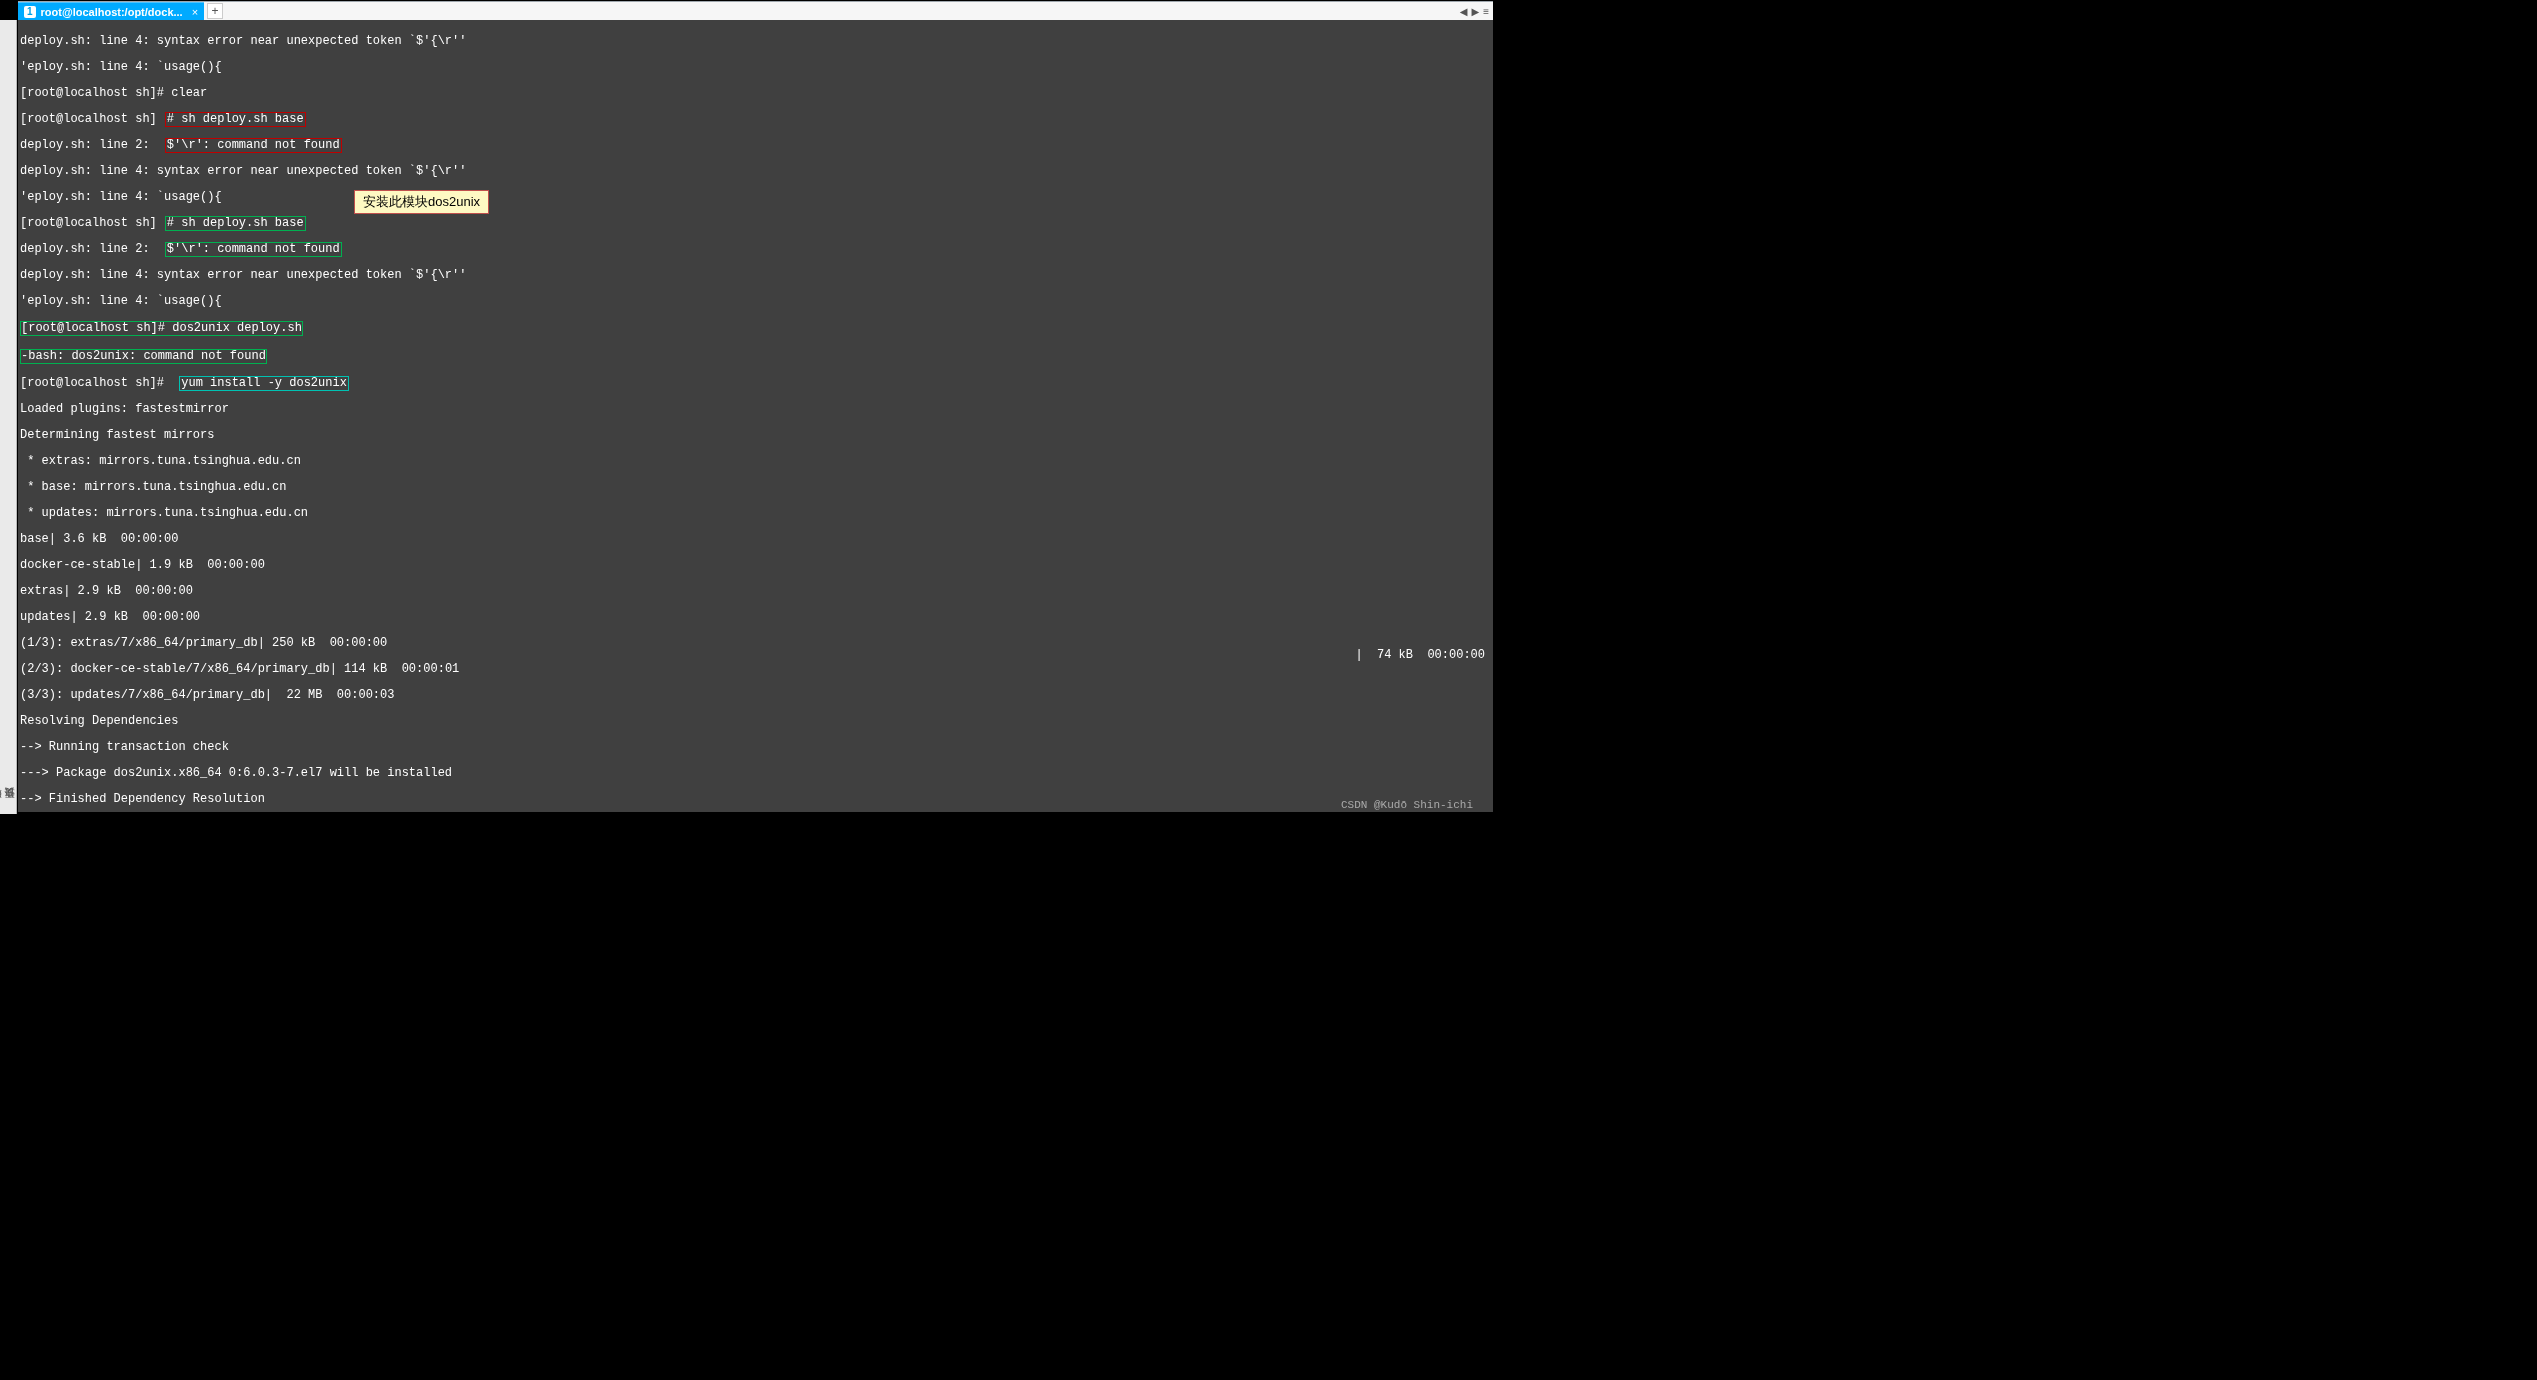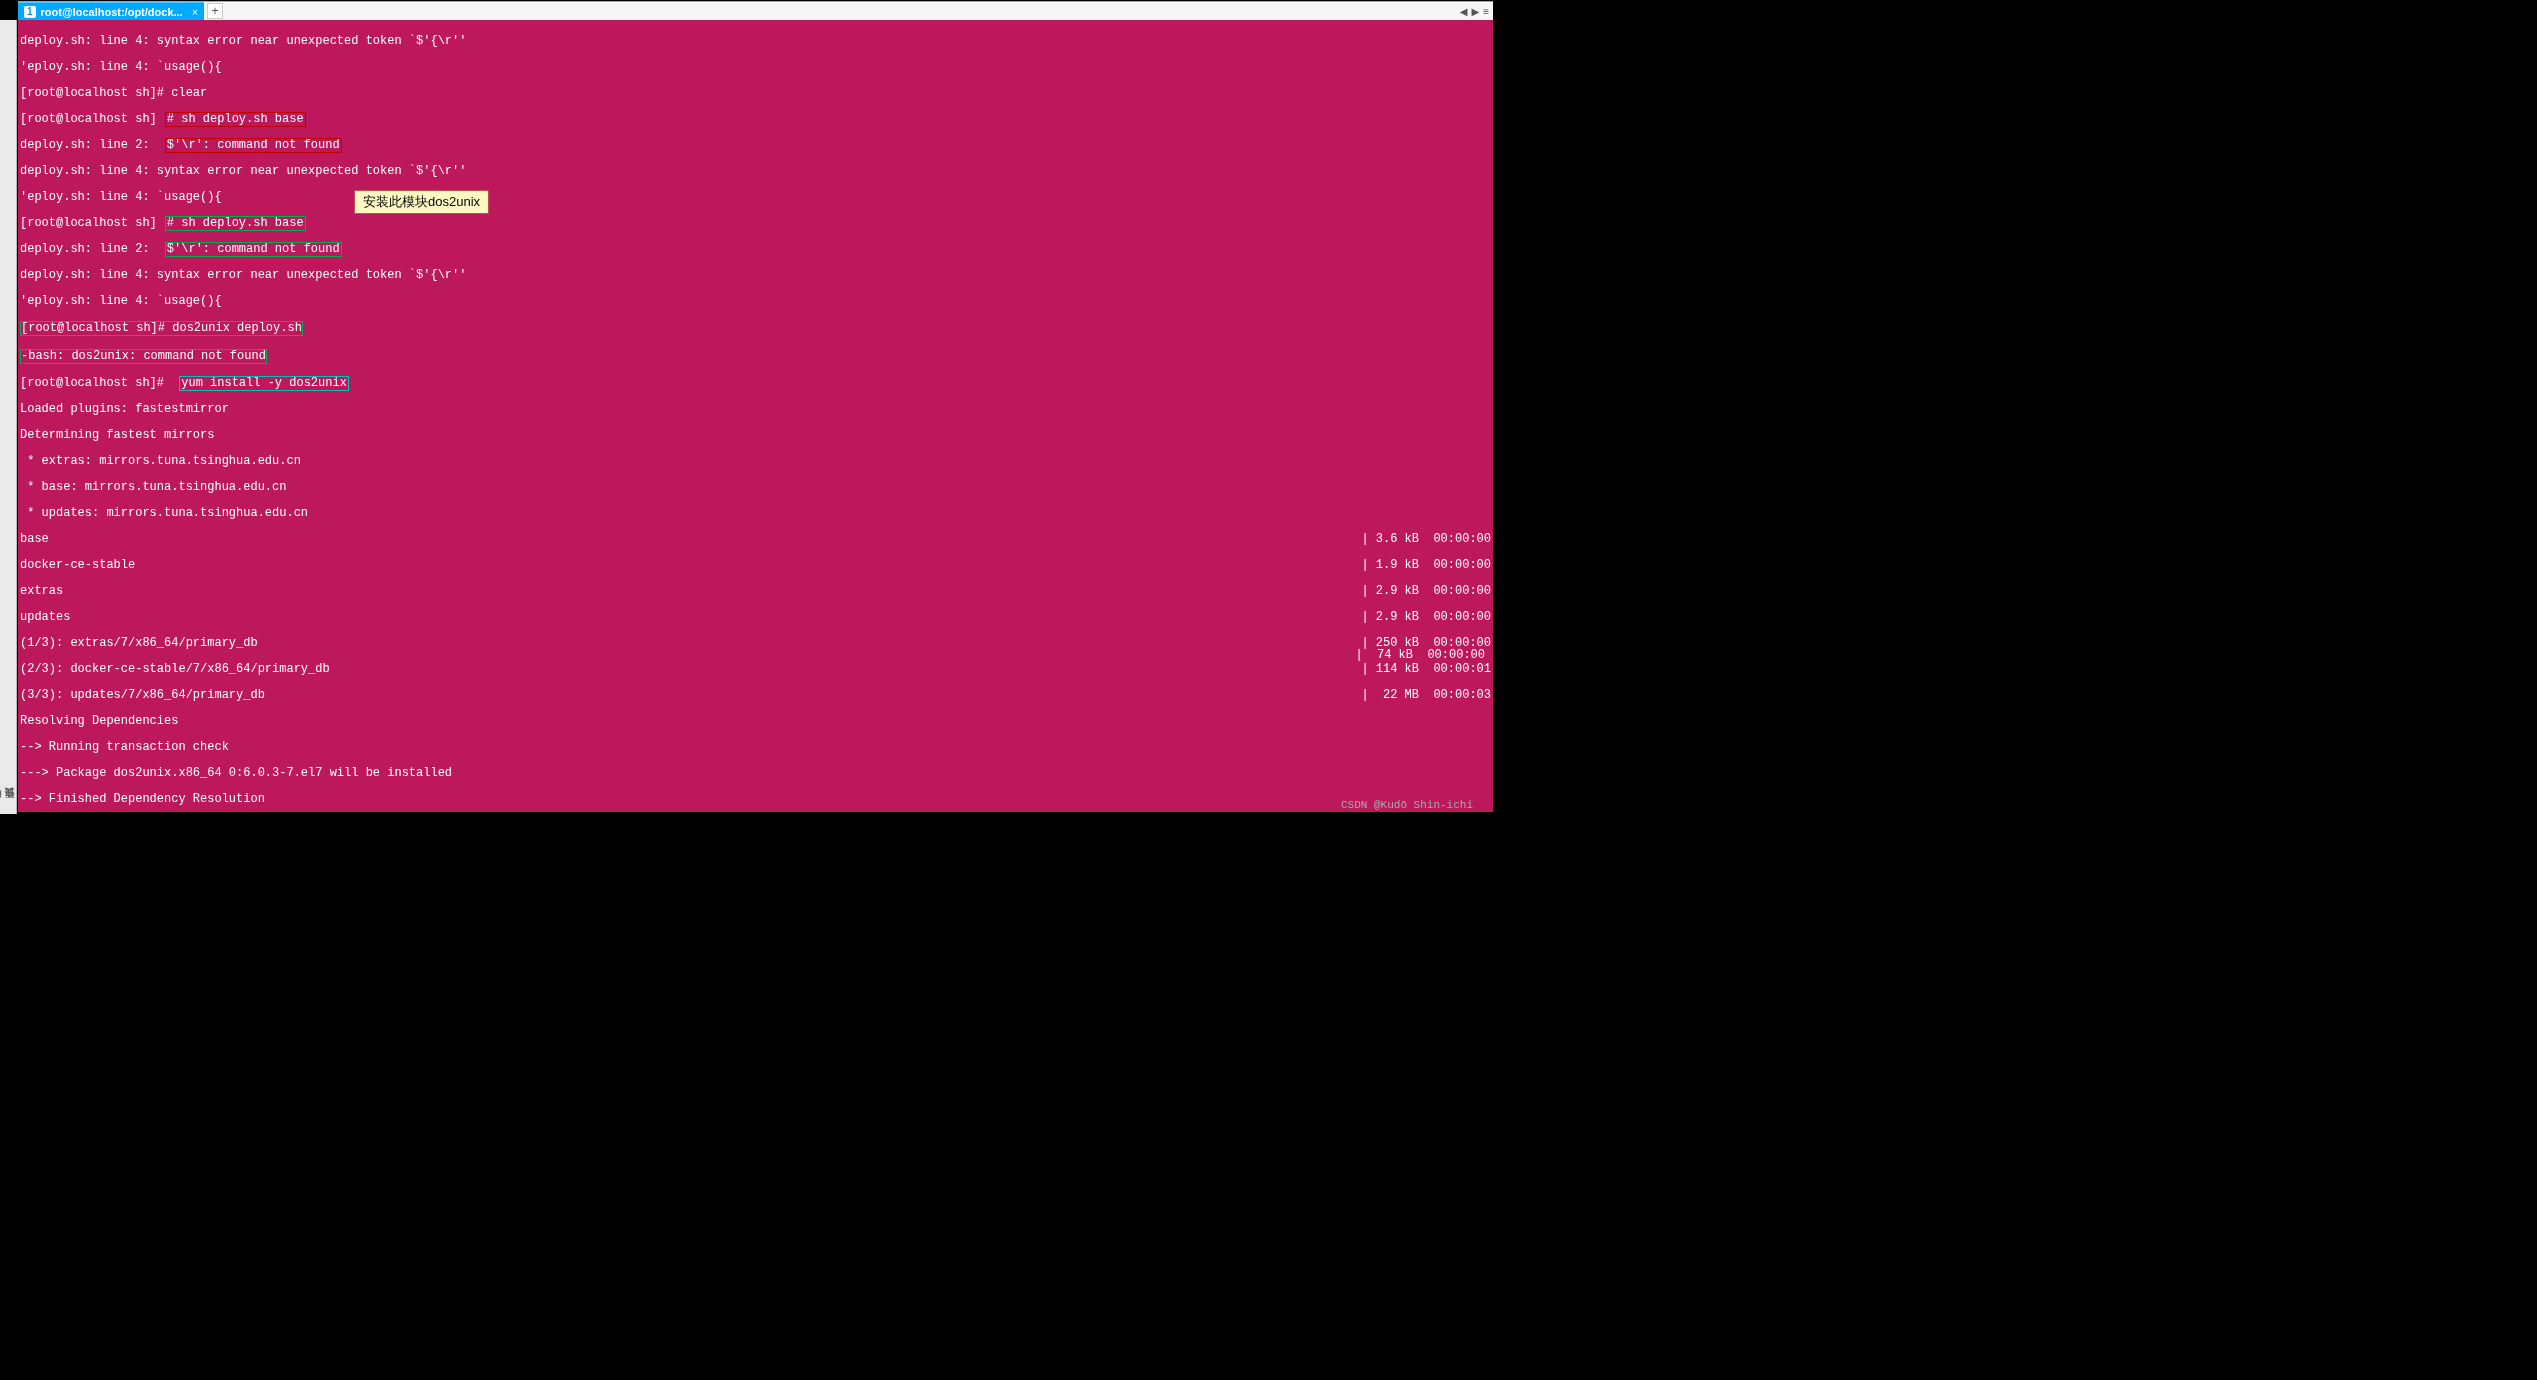--- a/index.html
+++ b/index.html
@@ -69,21 +69,21 @@
     font-family: Tahoma, sans-serif;
     font-size: 10px;
     color: #555;
     text-align: left;
     padding-top: 6px;
   }
   .sidebar span { display:block; transform: rotate(180deg); margin-bottom:10px;}
   .terminal {
     position: absolute;
     top: 20px; left: 18px; right: 2px; bottom: 2px;
-    background: #be185d;
+    background: #404040;
     white-space: pre;
     overflow: hidden;
     padding: 2px 2px 0 2px;
   }
   .line { min-height: 13px; }
   .redbox {
     border: 1px solid #c00000;
   }
   .greenbox { border: 1px solid #00b050; }
   .tealbox { border: 1px solid #00c2b2; }
@@ -98,21 +98,21 @@
     padding: 2px 8px;
     line-height: 18px;
   }
   .watermark {
     position: absolute;
     right: 22px; bottom: 2px;
     font-family: Liberation Mono, monospace;
     font-size: 11px;
     color: #aaa;
   }
-  .row2 { display:flex; justify-content:space-between; }
+  .row2 { display:flex; justify-content:flex-start; }
 </style>
 </head>
 <body>
 
 <div class="tabbar">
   <div class="tab">
     <span class="tab-num">1</span>
     <span class="tab-title">root@localhost:/opt/dock...</span>
     <span class="tab-close">×</span>
   </div>

